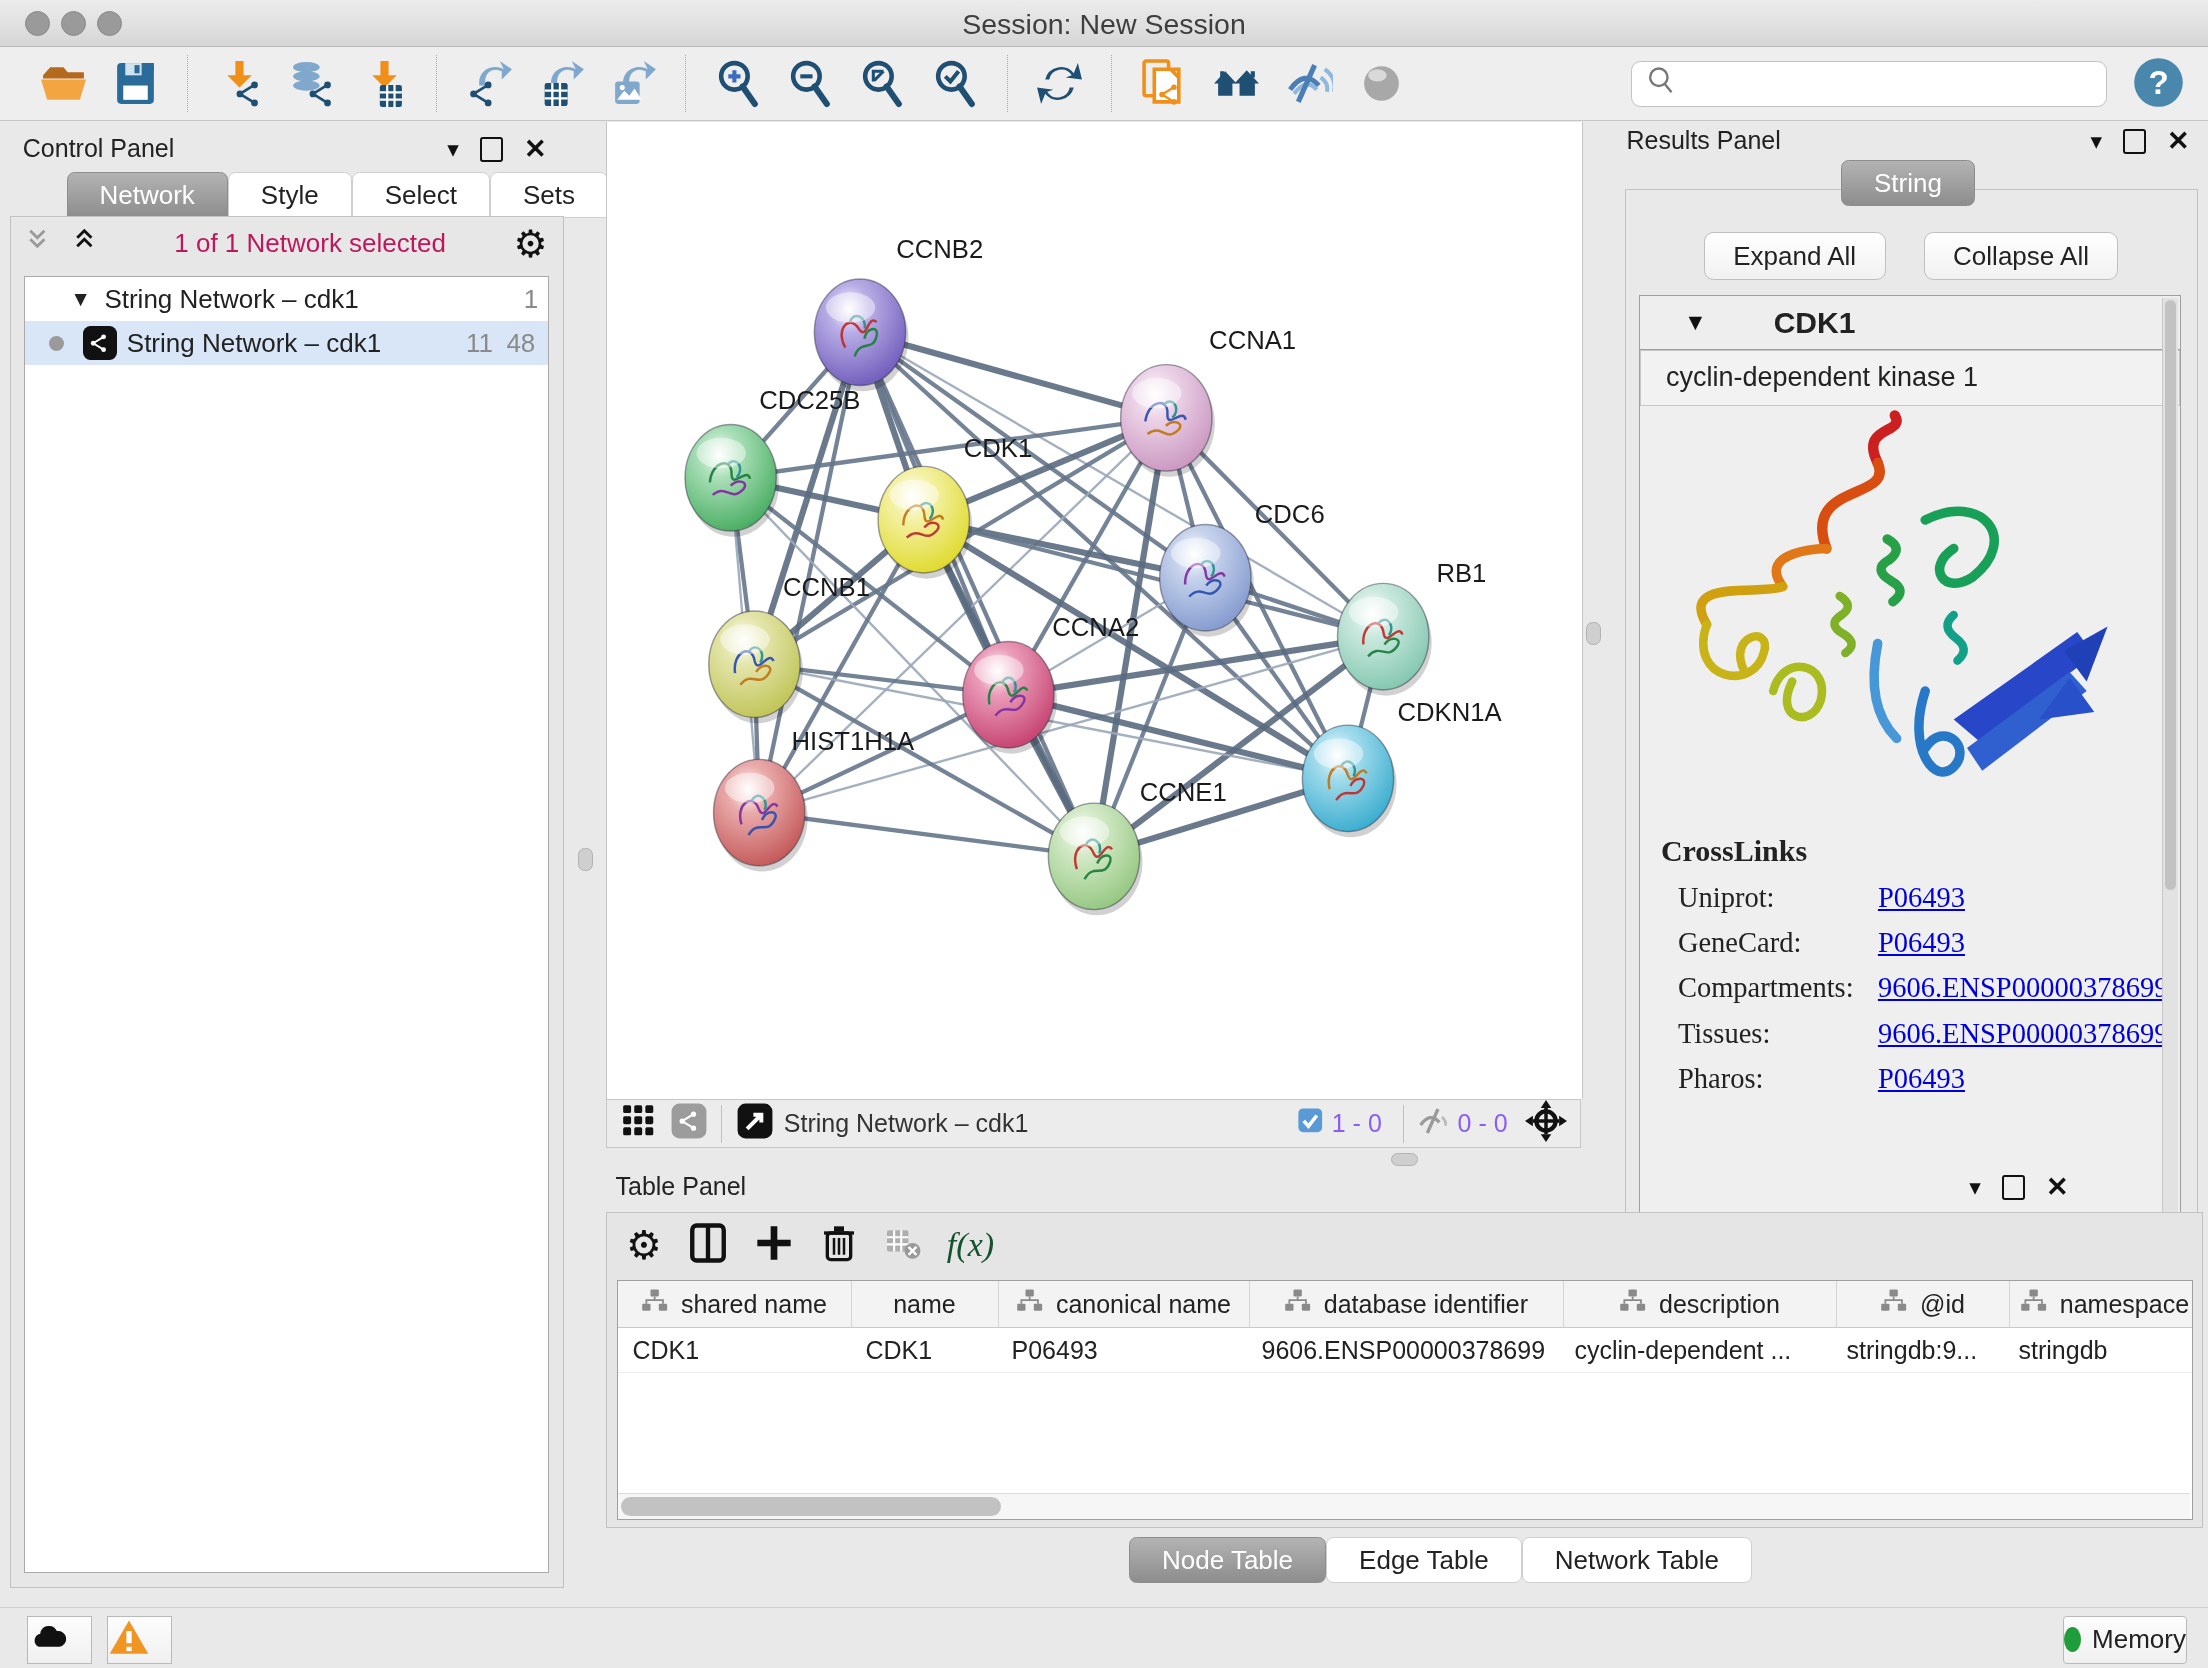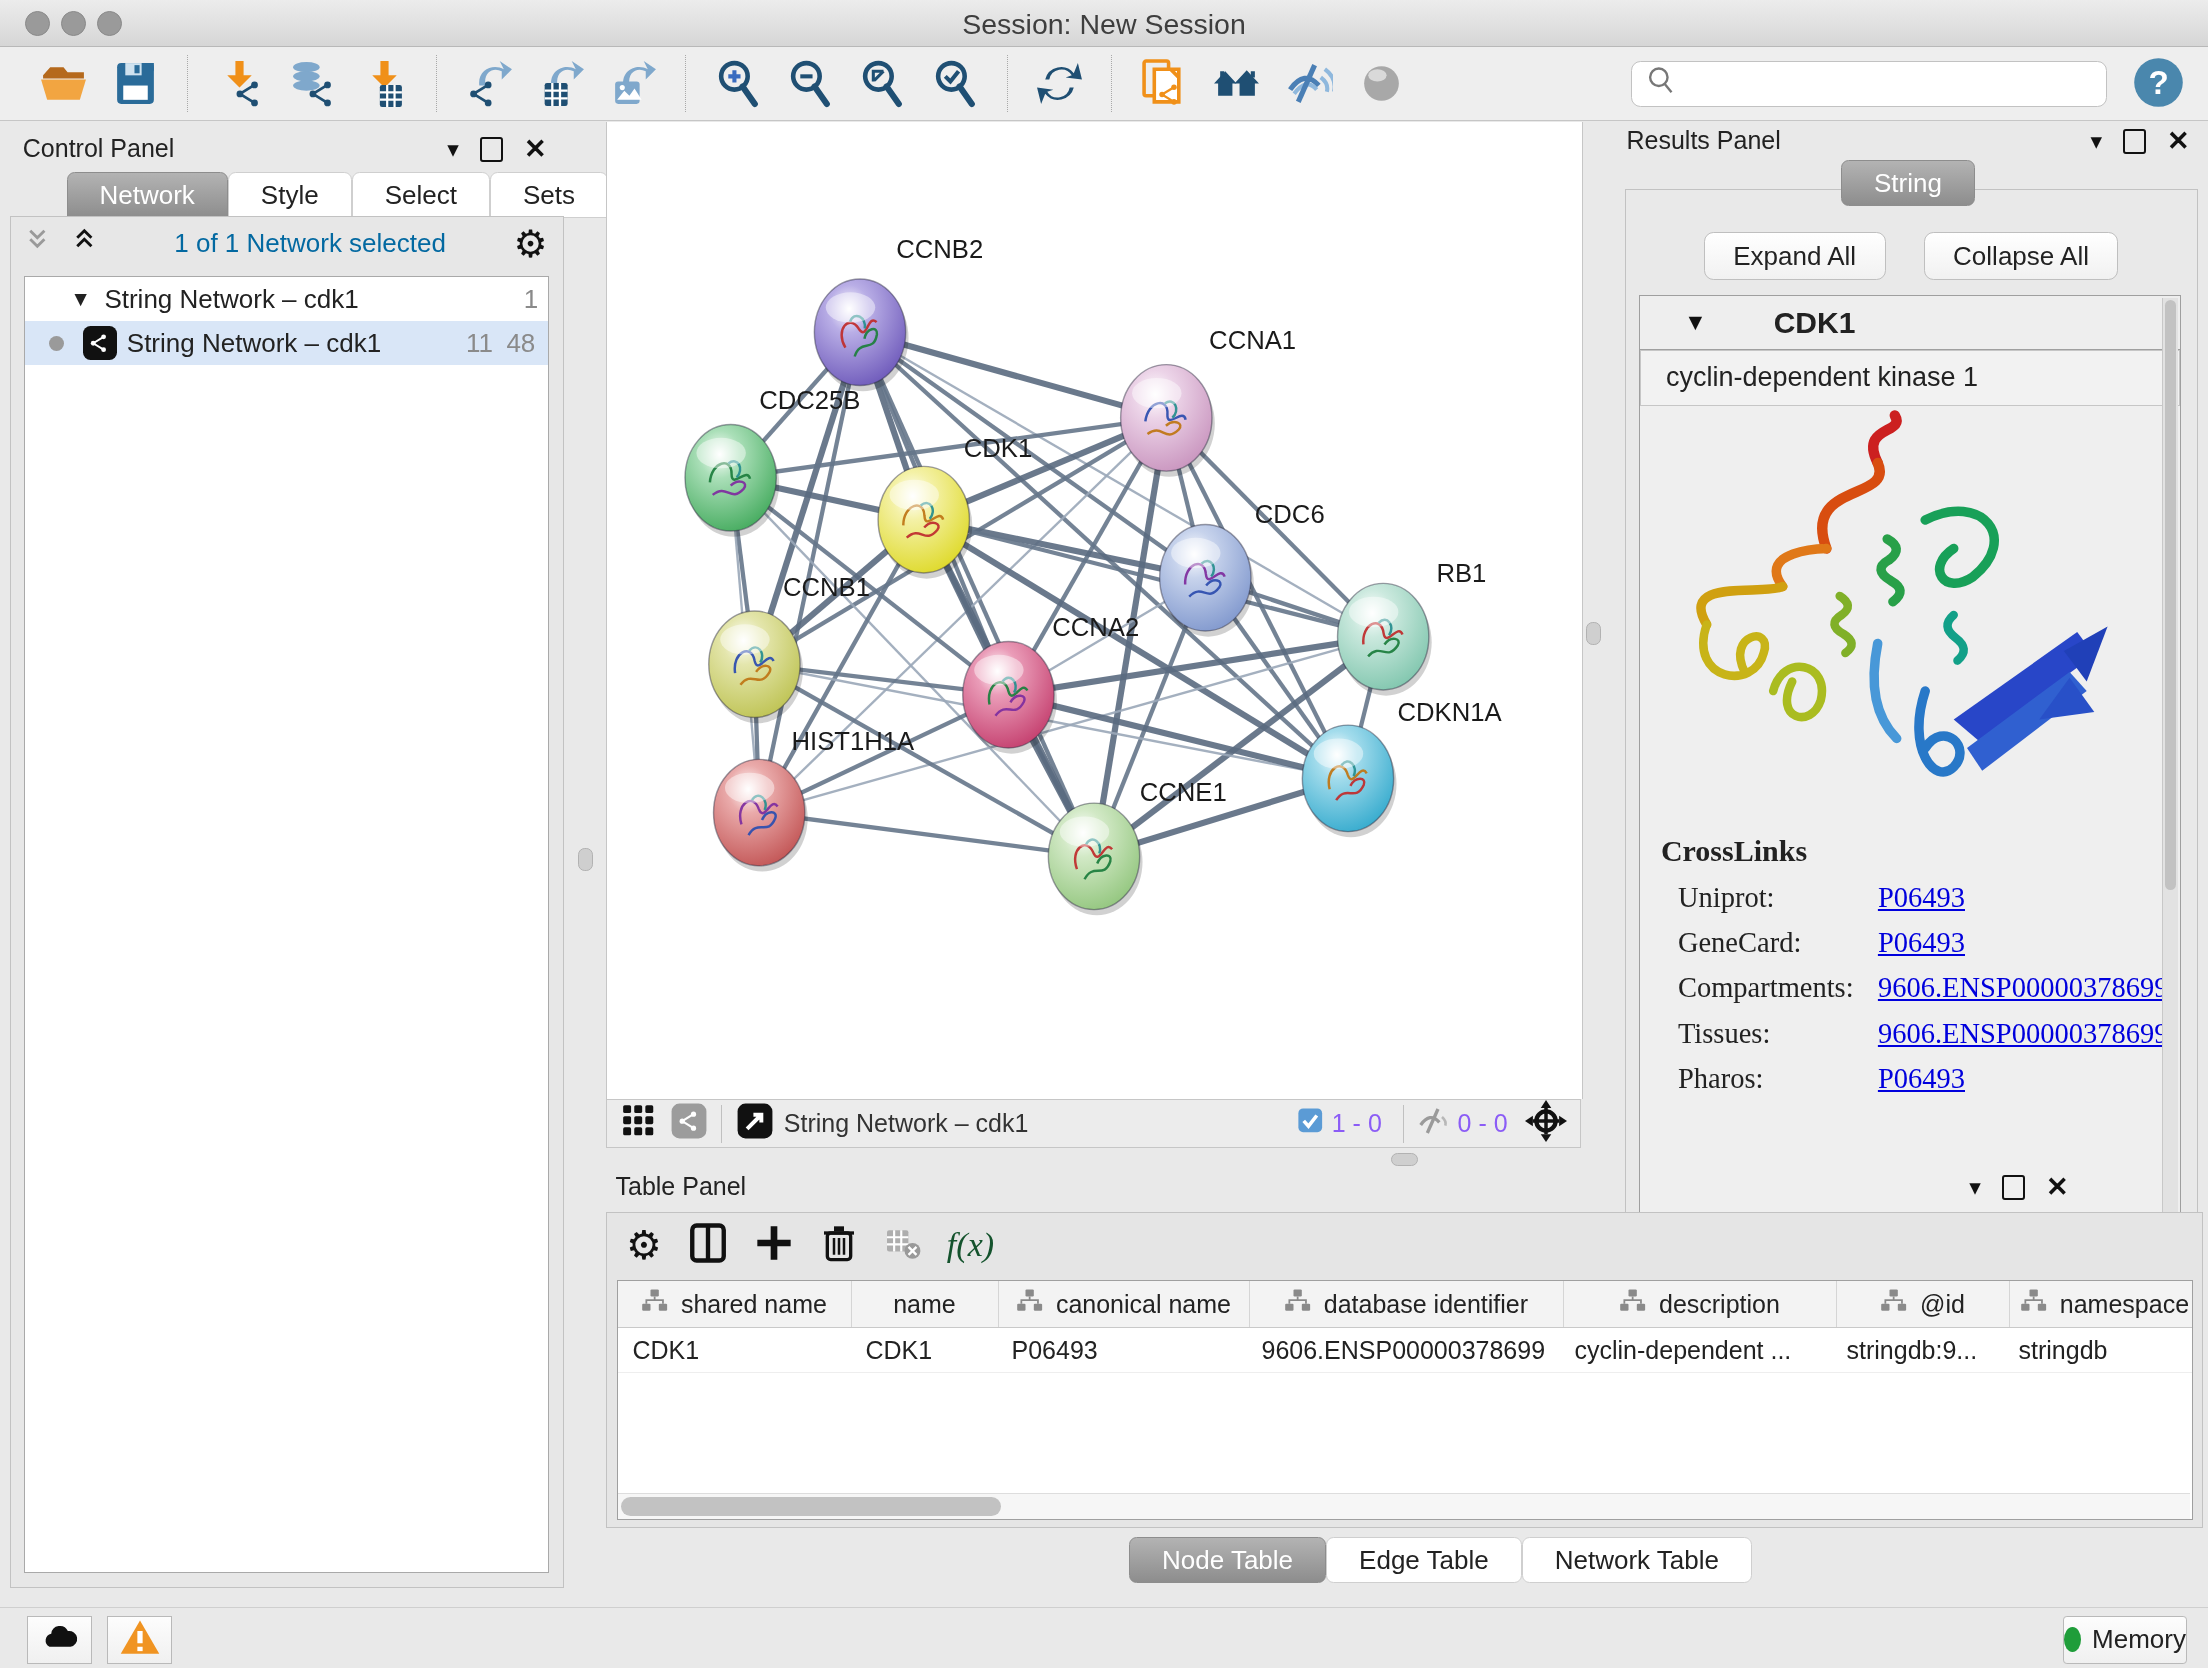--- a/index.html
+++ b/index.html
@@ -19,21 +19,21 @@
   .tri{font-size:23px;color:#111;}
   .sq{width:19px;height:21px;border:2.9px solid #111;border-radius:2.9px;}
   .xx{font-size:27px;font-weight:bold;color:#111;line-height:19px;}
   .tabbtn{height:44px;padding:0 32px;display:flex;align-items:center;justify-content:center;font-size:26px;border:1px solid #cfcfcf;background:#fff;border-radius:7.6px 7.6px 0 0;}
   .tabbtn.active{background:linear-gradient(#b3b3b3,#8d8d8d);color:#fff;border-color:#8d8d8d;}
   
   #control-panel{position:absolute;left:9.5px;top:134px;width:554px;height:1453px;}
   #cp-tabs{position:absolute;left:57px;top:38px;display:flex;}
   #cp-body{position:absolute;left:0;top:82px;width:552px;height:1370px;background:#e7e7e7;border:1px solid #c2c2c2;}
   #cp-toolbar{height:53px;display:flex;align-items:center;padding:0 15px;}
-  #cp-status{flex:1;text-align:center;font-size:26px;color:#0369a1;}
+  #cp-status{flex:1;text-align:center;font-size:26px;color:#be185d;}
   #cp-list{position:absolute;left:13.3px;top:59px;width:523px;height:1295px;background:#fff;border:1px solid #a9a9a9;}
   .net-row{height:44px;display:flex;align-items:center;font-size:26px;padding:0 9.5px;}
   .net-row .cnt{color:#8a8a8a;margin-left:13.3px;}
   .net-row.sel{background:#d9e6f7;}
   .badge{width:34px;height:34px;background:#111;border-radius:7.6px;display:flex;align-items:center;justify-content:center;margin:0 9.5px;}
   .dot{width:15px;height:15px;border-radius:50%;background:#9a9a9a;margin:0 9.5px 0 15px;}
   
   #canvas{position:absolute;left:606px;top:122px;width:975px;height:977px;background:#fff;border-left:1px solid #c6c6c6;border-right:1px solid #c6c6c6;}
   #view-toolbar{position:absolute;left:606px;top:1099px;width:975px;height:49px;background:#ececec;border:1px solid #c6c6c6;display:flex;align-items:center;padding:0 13.3px;box-sizing:border-box;font-size:25px;color:#555;}
   .vt-sep{width:1px;height:38px;border-left:1px solid #c0c0c0;margin:0 13.3px;}
@@ -64,21 +64,21 @@
   #thead{display:flex;background:#f3f3f3;border-bottom:1px solid #c9c9c9;height:46px;}
   .th{display:flex;align-items:center;justify-content:center;gap:11.4px;font-size:25px;border-right:1px solid #d5d5d5;overflow:hidden;white-space:nowrap;}
   #trow{display:flex;height:44px;border-bottom:1px solid #eee;}
   .td{font-size:25px;display:flex;align-items:center;padding-left:15px;box-sizing:border-box;overflow:hidden;white-space:nowrap;}
   #hscroll{position:absolute;left:0;bottom:0;width:1572px;height:25px;background:#f6f6f6;border-top:1px solid #ddd;}
   #hthumb{position:absolute;left:3.8px;top:2.9px;width:380px;height:19px;background:#c2c2c2;border-radius:9.5px;}
   #tp-tabs{position:absolute;left:523px;top:365px;display:flex;}
   #tp-tabs .tabbtn{border-radius:7.6px;}
   
   #statusbar{position:absolute;left:0;top:1607px;width:2208px;height:61px;background:#e9e9e9;border-top:1px solid #cfcfcf;}
-  .sbtn{position:absolute;top:7.6px;height:46px;background:linear-gradient(#fdfdfd,#f0f0f0);border:1.9px solid #b9b9b9;display:flex;align-items:center;justify-content:center;}
+  .sbtn{position:absolute;top:7.6px;height:46px;background:linear-gradient(#fdfdfd,#f0f0f0);border:1.9px solid #b9b9b9;display:flex;align-items:center;justify-content:flex-start;}
   #memory-btn{right:21px;width:122px;font-size:26px;gap:11.4px;border-radius:3.8px;}
   .grip{position:absolute;width:13.3px;height:21px;background:#cfcfcf;border:1px solid #b2b2b2;border-radius:6.7px;}
   .hgrip{position:absolute;width:25px;height:11.4px;background:#cfcfcf;border:1px solid #b2b2b2;border-radius:6.7px;}
   svg text{font-family:"Liberation Sans",sans-serif;}
 </style>
 </head>
 <body>
 
 <div id="titlebar">
   <div class="traffic" style="left:25px"></div>

